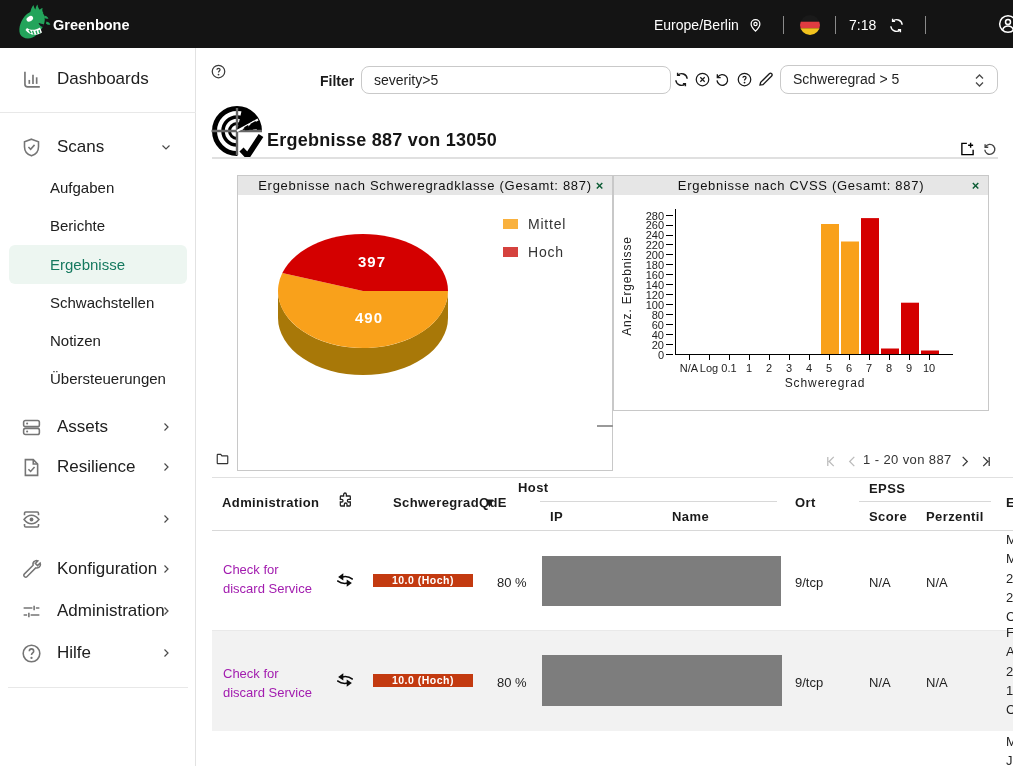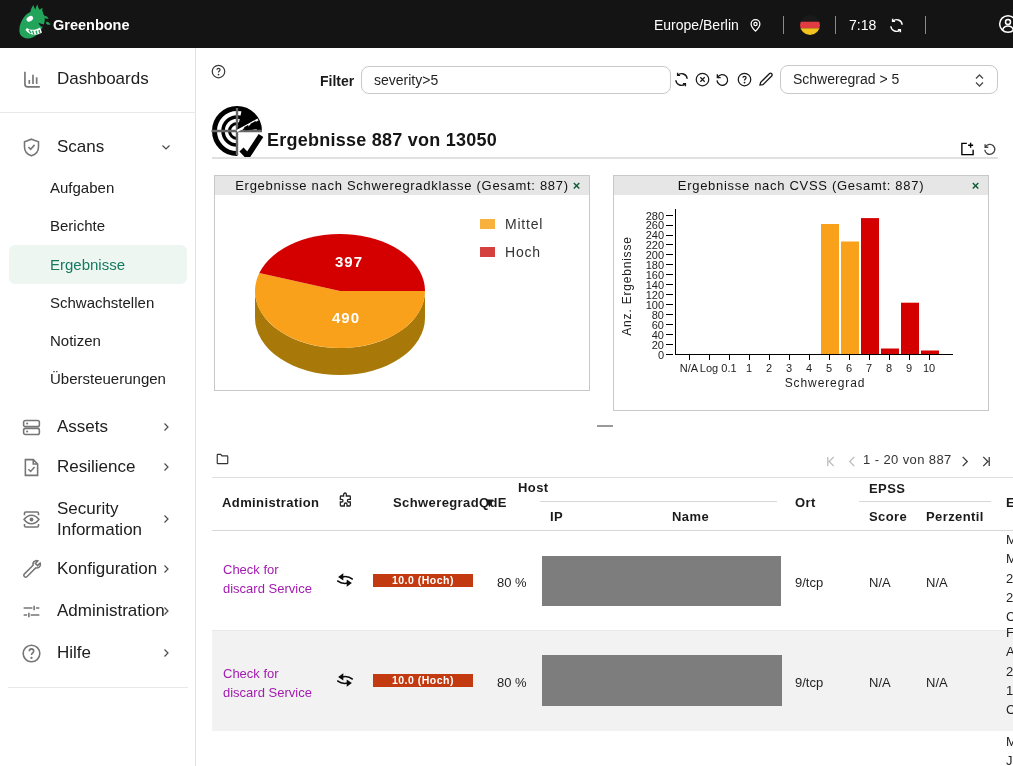--- a/index.html
+++ b/index.html
@@ -153,21 +153,20 @@
     </svg>
 </div>
 
 <div class="mi" style="top:492px;height:54px">
   <svg class="ic" viewBox="0 0 24 24" fill="none" stroke="#757575" stroke-width="1.8">
     <path d="M4 7 L4 5 C4 4 4.5 3.5 5.5 3.5 L18.5 3.5 C19.5 3.5 20 4 20 5 L20 7"></path>
     <path d="M4 17 L4 19 C4 20 4.5 20.5 5.5 20.5 L18.5 20.5 C19.5 20.5 20 20 20 19 L20 17"></path>
     <path d="M3.5 12 C6 8.8 9 7.2 12 7.2 C15 7.2 18 8.8 20.5 12 C18 15.2 15 16.8 12 16.8 C9 16.8 6 15.2 3.5 12 Z"></path>
     <circle cx="12" cy="12" r="2.2" fill="#757575" stroke="none"></circle>
   </svg>
-  <div class="lbl" style="line-height:21px">Security<br>Information</div>
   <svg class="chev" viewBox="0 0 24 24" fill="none" stroke="#4a4a4a" stroke-width="2.4">
       <path d="M9 5 L16 12 L9 19"></path>
     </svg>
 </div>
 
 <div class="mi" style="top:554px">
   <svg class="ic" viewBox="0 0 24 24" fill="none" stroke="#757575" stroke-width="1.7">
     <path d="M13.8 7.2 C13.3 5 14.3 2.9 16.2 2.1 C17.3 1.6 18.5 1.7 19.4 2.1 L16.4 5.1 L18.9 7.6 L21.9 4.6 C22.3 5.6 22.4 6.7 21.9 7.8 C21.1 9.7 19 10.7 16.8 10.2 L6.7 20.3 C6 21 4.9 21 4.2 20.3 L3.7 19.8 C3 19.1 3 18 3.7 17.3 Z"></path>
   </svg>
   <div class="lbl">Konfiguration</div>
@@ -258,21 +257,21 @@
 <svg class="abs" style="left:960px;top:141px" width="15" height="16" viewBox="0 0 24 24" fill="none" stroke="#000" stroke-width="2.2">
   <path d="M21 13 L21 21 L3 21 L3 3 L11 3"></path>
   <path d="M17 2 L17 10 M13 6 L21 6"></path>
 </svg>
 <svg class="abs" style="left:982px;top:141px" width="15" height="15" viewBox="0 0 24 24" fill="none" stroke="#444" stroke-width="2.2">
   <path d="M5 5 L5 10 L10 10"></path>
   <path d="M5.5 9.5 A 8 8 0 1 1 4.5 14"></path>
 </svg>
 <div id="secline"></div>
 
-<div class="panel" style="left:214px;width:376px;height:216px">
+<div class="panel" style="left:237px;width:376px;height:296px">
   <div class="phead">Ergebnisse nach Schweregradklasse (Gesamt: 887)<span class="pclose" style="right:8px;position:absolute">×</span></div>
   <svg class="abs" style="left:0;top:19px" width="374" height="216" viewBox="0 0 374 216">
 
     <path d="M 40 96 L 40 123 A 85 57 0 0 0 210 123 L 210 96 A 85 57 0 0 1 40 96 Z" fill="#a87808"></path>
 
     <path d="M 125 96 L 44.3 78.1 A 85 57 0 1 0 210 96 Z" fill="#f9a11b"></path>
 
     <path d="M 125 96 L 210 96 A 85 57 0 0 0 44.3 78.1 Z" fill="#d40000"></path>
     <text x="120" y="72" fill="#fff" font-size="15" font-weight="bold" letter-spacing="1">397</text>
     <text x="117" y="128" fill="#fff" font-size="15" font-weight="bold" letter-spacing="1">490</text>

